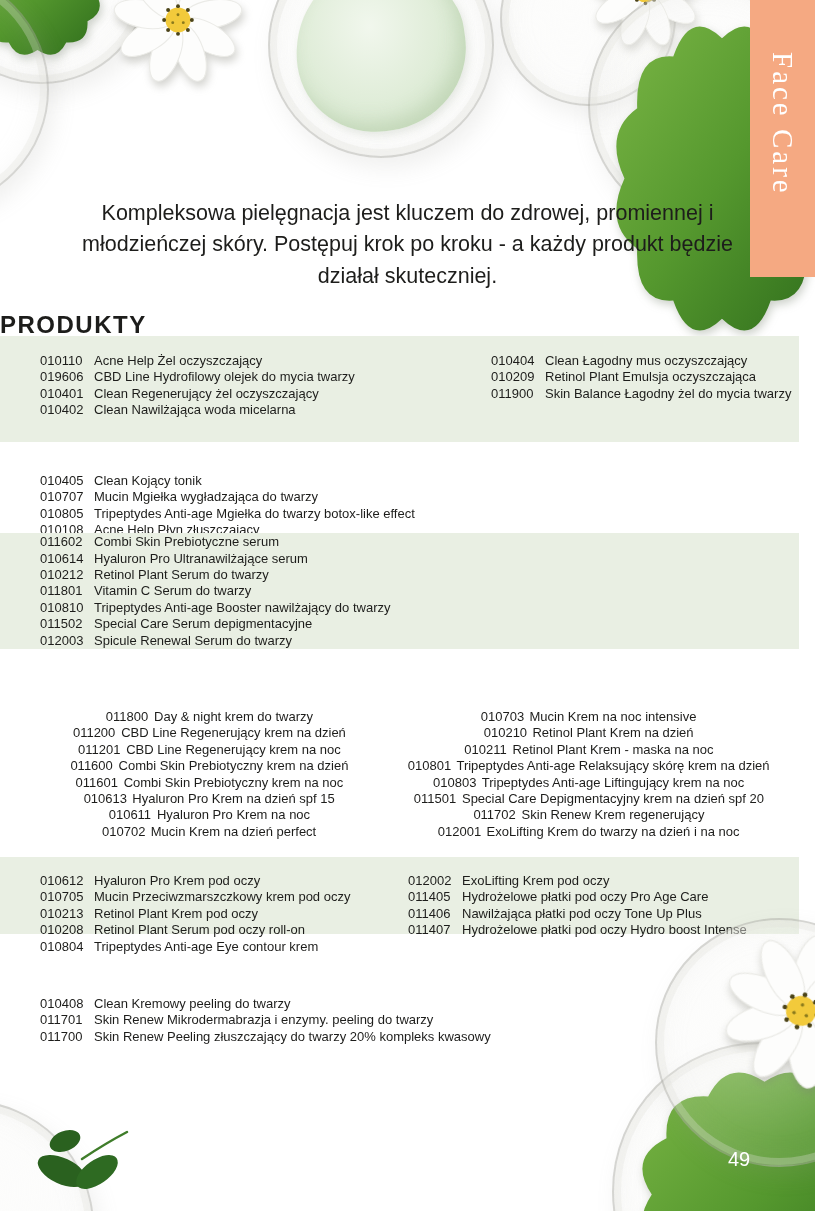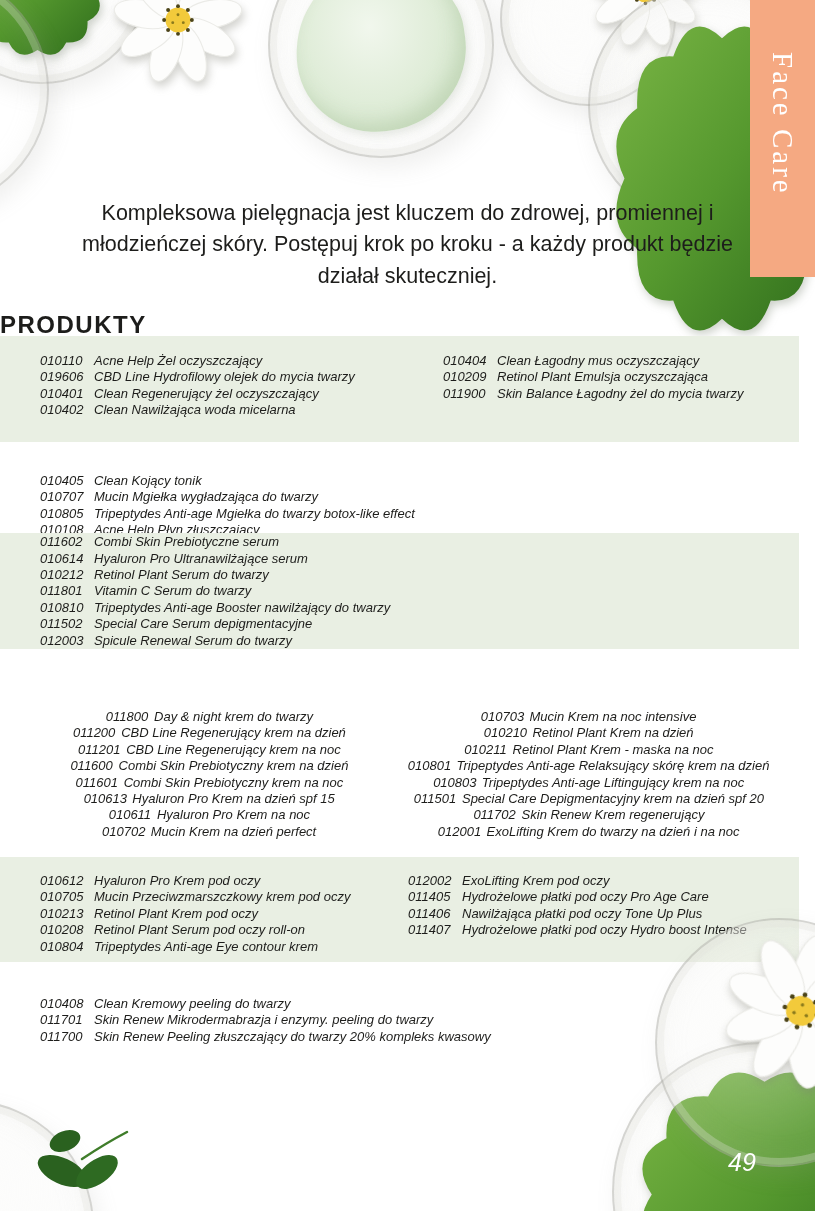--- a/index.html
+++ b/index.html
@@ -26,26 +26,26 @@
   .tab{position:absolute;left:750px;top:0;width:65px;height:277px;background:var(--peach);
        z-index:4;display:flex;justify-content:center;box-sizing:border-box;padding-top:52px;}
   .tab span{writing-mode:vertical-rl;font-family:"Liberation Serif",serif;font-size:29px;
        color:#fff;letter-spacing:3px;line-height:1;}
   
   .intro{position:absolute;left:70px;top:176px;width:675px;text-align:center;z-index:2;
          font-size:21.5px;line-height:31.5px;}
   .heading{position:absolute;left:0;top:295px;width:799px;text-align:left;z-index:2;
          font-size:24px;letter-spacing:1.5px;}
   .block{position:absolute;left:0;width:799px;box-sizing:border-box;padding-left:40px;
-         display:flex;z-index:2;font-style:italic;}
+         display:flex;z-index:2;}
   .block.green{background:var(--green);}
   .col{display:flex;flex-direction:column;}
   .row{font-size:13px;line-height:16.4px;white-space:nowrap;}
   .code{display:inline-block;width:54px;}
-  .pagenum{position:absolute;left:728px;top:1148px;z-index:5;font-size:25px;color:var(--pagenum);font-style:italic;}
+  .pagenum{position:absolute;left:728px;top:1148px;z-index:5;font-size:20px;color:var(--pagenum);}
 </style>
 </head>
 <body>
 
 <div class="page">
 
   <svg width="0" height="0" style="position:absolute" aria-hidden="true">
     <defs>
       <linearGradient id="lg" x1="0" y1="0" x2="1" y2="1">
         <stop offset="0" stop-color="#7ab545"></stop>
@@ -112,21 +112,21 @@
   <p class="intro">Kompleksowa pielęgnacja jest kluczem do zdrowej, promiennej i młodzieńczej skóry. Postępuj krok po kroku - a każdy produkt będzie działał skuteczniej.</p>
   <h1 class="heading">PRODUKTY</h1>
 
   <section class="block green" style="top:336px;height:106px;padding-top:17px;">
     <div class="col" style="width:403px;">
         <div class="row"><span class="code">010110</span><span>Acne Help Żel oczyszczający</span></div>
         <div class="row"><span class="code">019606</span><span>CBD Line Hydrofilowy olejek do mycia twarzy</span></div>
         <div class="row"><span class="code">010401</span><span>Clean Regenerujący żel oczyszczający</span></div>
         <div class="row"><span class="code">010402</span><span>Clean Nawilżająca woda micelarna</span></div>
       </div>
-    <div class="col" style="flex:1;">
+    <div class="col" style="flex:1;margin-left:48px;">
         <div class="row"><span class="code">010404</span><span>Clean Łagodny mus oczyszczający</span></div>
         <div class="row"><span class="code">010209</span><span>Retinol Plant Emulsja oczyszczająca</span></div>
         <div class="row"><span class="code">011900</span><span>Skin Balance Łagodny żel do mycia twarzy</span></div>
       </div>
   </section>
 
   <section class="block" style="top:466px;height:76px;padding-top:7px;">
     <div class="col">
         <div class="row"><span class="code">010405</span><span>Clean Kojący tonik</span></div>
         <div class="row"><span class="code">010707</span><span>Mucin Mgiełka wygładzająca do twarzy</span></div>
@@ -163,21 +163,21 @@
         <div class="row"><span class="code">010210</span><span>Retinol Plant Krem na dzień</span></div>
         <div class="row"><span class="code">010211</span><span>Retinol Plant Krem - maska na noc</span></div>
         <div class="row"><span class="code">010801</span><span>Tripeptydes Anti-age Relaksujący skórę krem na dzień</span></div>
         <div class="row"><span class="code">010803</span><span>Tripeptydes Anti-age Liftingujący krem na noc</span></div>
         <div class="row"><span class="code">011501</span><span>Special Care Depigmentacyjny krem na dzień spf 20</span></div>
         <div class="row"><span class="code">011702</span><span>Skin Renew Krem regenerujący</span></div>
         <div class="row"><span class="code">012001</span><span>ExoLifting Krem do twarzy na dzień i na noc</span></div>
       </div>
   </section>
 
-  <section class="block green" style="top:857px;height:105px;padding-top:16px;">
+  <section class="block green" style="top:857px;height:77px;padding-top:16px;">
     <div class="col" style="width:368px;">
         <div class="row"><span class="code">010612</span><span>Hyaluron Pro Krem pod oczy</span></div>
         <div class="row"><span class="code">010705</span><span>Mucin Przeciwzmarszczkowy krem pod oczy</span></div>
         <div class="row"><span class="code">010213</span><span>Retinol Plant Krem pod oczy</span></div>
         <div class="row"><span class="code">010208</span><span>Retinol Plant Serum pod oczy roll-on</span></div>
         <div class="row"><span class="code">010804</span><span>Tripeptydes Anti-age Eye contour krem</span></div>
       </div>
     <div class="col" style="flex:1;">
         <div class="row"><span class="code">012002</span><span>ExoLifting Krem pod oczy</span></div>
         <div class="row"><span class="code">011405</span><span>Hydrożelowe płatki pod oczy Pro Age Care</span></div>

